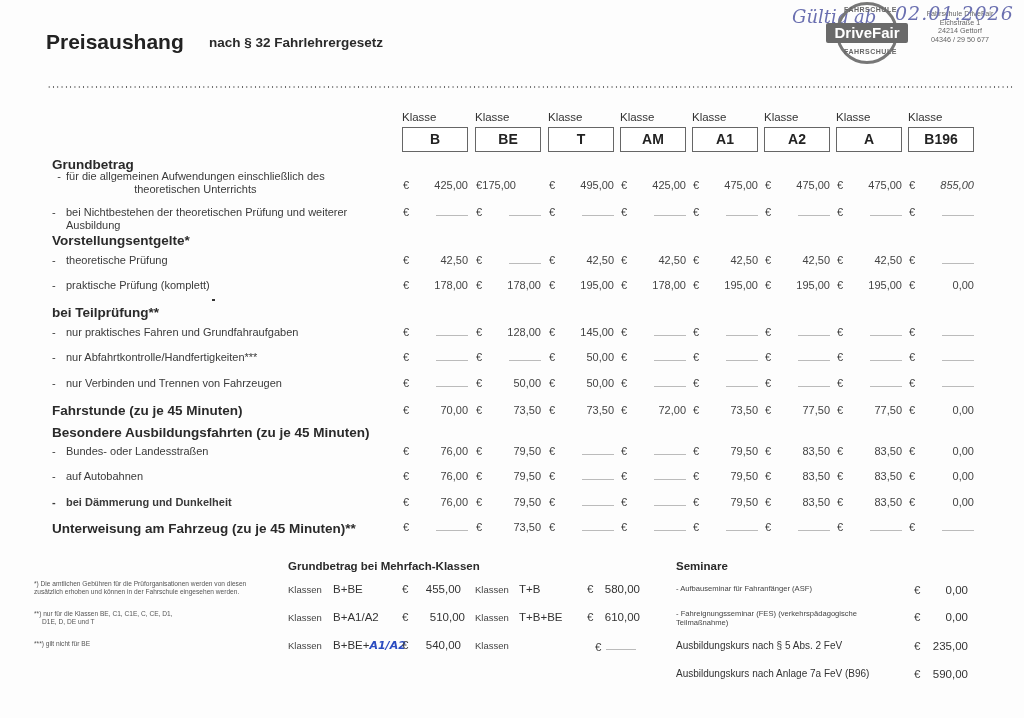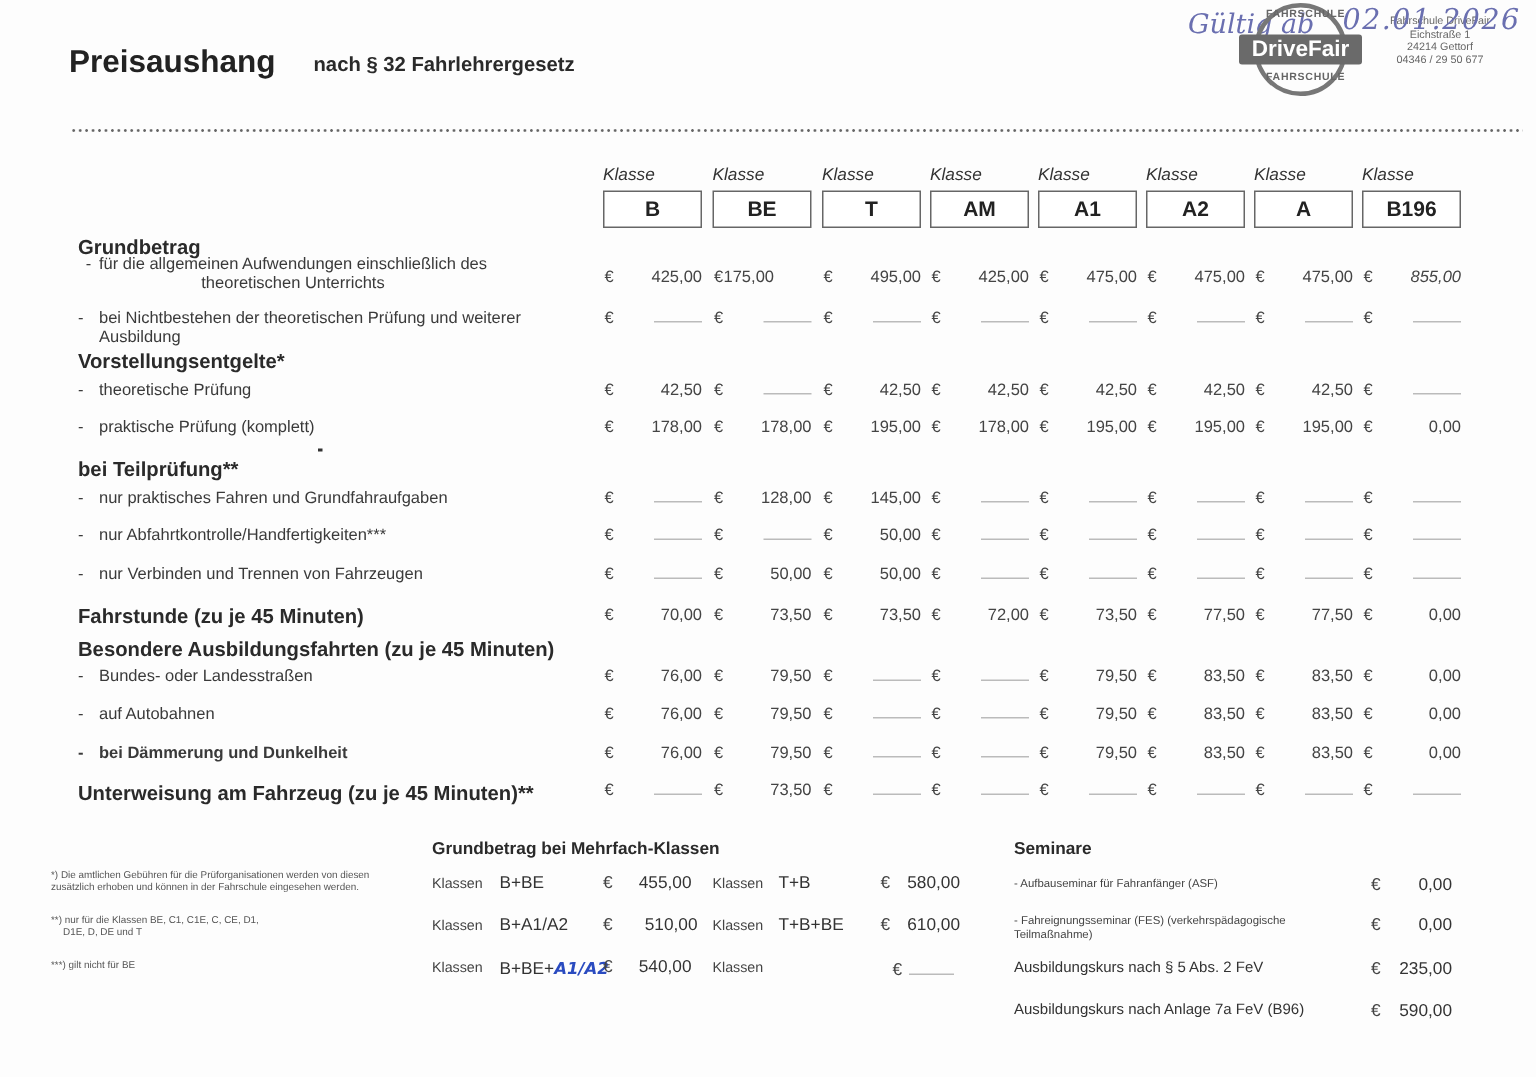--- a/index.html
+++ b/index.html
@@ -17,21 +17,21 @@
   .stamp-banner { position:absolute; left:0; top:21px; width:82px; height:20px; background:#6a6a6a;
                   color:#fff; font-weight:bold; font-size:15px; text-align:center; line-height:20px;
                   border-radius:2px; }
   .stamp-arc-top { position:absolute; left:18px; top:4px; font-size:7px; font-weight:bold; color:#666; letter-spacing:0.5px; }
   .stamp-arc-bot { position:absolute; left:18px; top:46px; font-size:7px; font-weight:bold; color:#666; letter-spacing:0.5px; }
   .addr { left:920px; top:10px; width:80px; text-align:center; font-size:7.2px; line-height:8.6px; color:#666; }
   .handwrite { font-family:"DejaVu Serif", serif; color:#6a6fb0; font-style:italic; }
   .hw-gueltig { left:792px; top:6px; font-size:18px; }
   .hw-date { left:895px; top:2px; font-size:19px; letter-spacing:1px; }
 
-  .klasse-lbl { font-size:11.5px; color:#333;font-style:italic; }
+  .klasse-lbl { font-size:11.5px; color:#333; }
   .klasse-box { width:66px; height:25px; border:1.5px solid #666; box-sizing:border-box; text-align:center;
                 line-height:22px; font-weight:bold; font-size:14px; color:#222; background:#fff; }
 
   .sec-head { font-size:13.5px; font-weight:bold; color:#2a2a2a; left:52px; }
   .row-lbl { font-size:11px; color:#3a3a3a; left:52px; line-height:13px; }
   .row-lbl .dash { display:inline-block; width:14px; }
   .row-lbl .indent { padding-left:14px; }
   .euro { font-size:11px; color:#444; }
   .val { font-size:11px; color:#444; text-align:right; width:56px; }
   .blank { display:inline-block; width:32px; border-bottom:1px solid #bbb; height:8px; }

